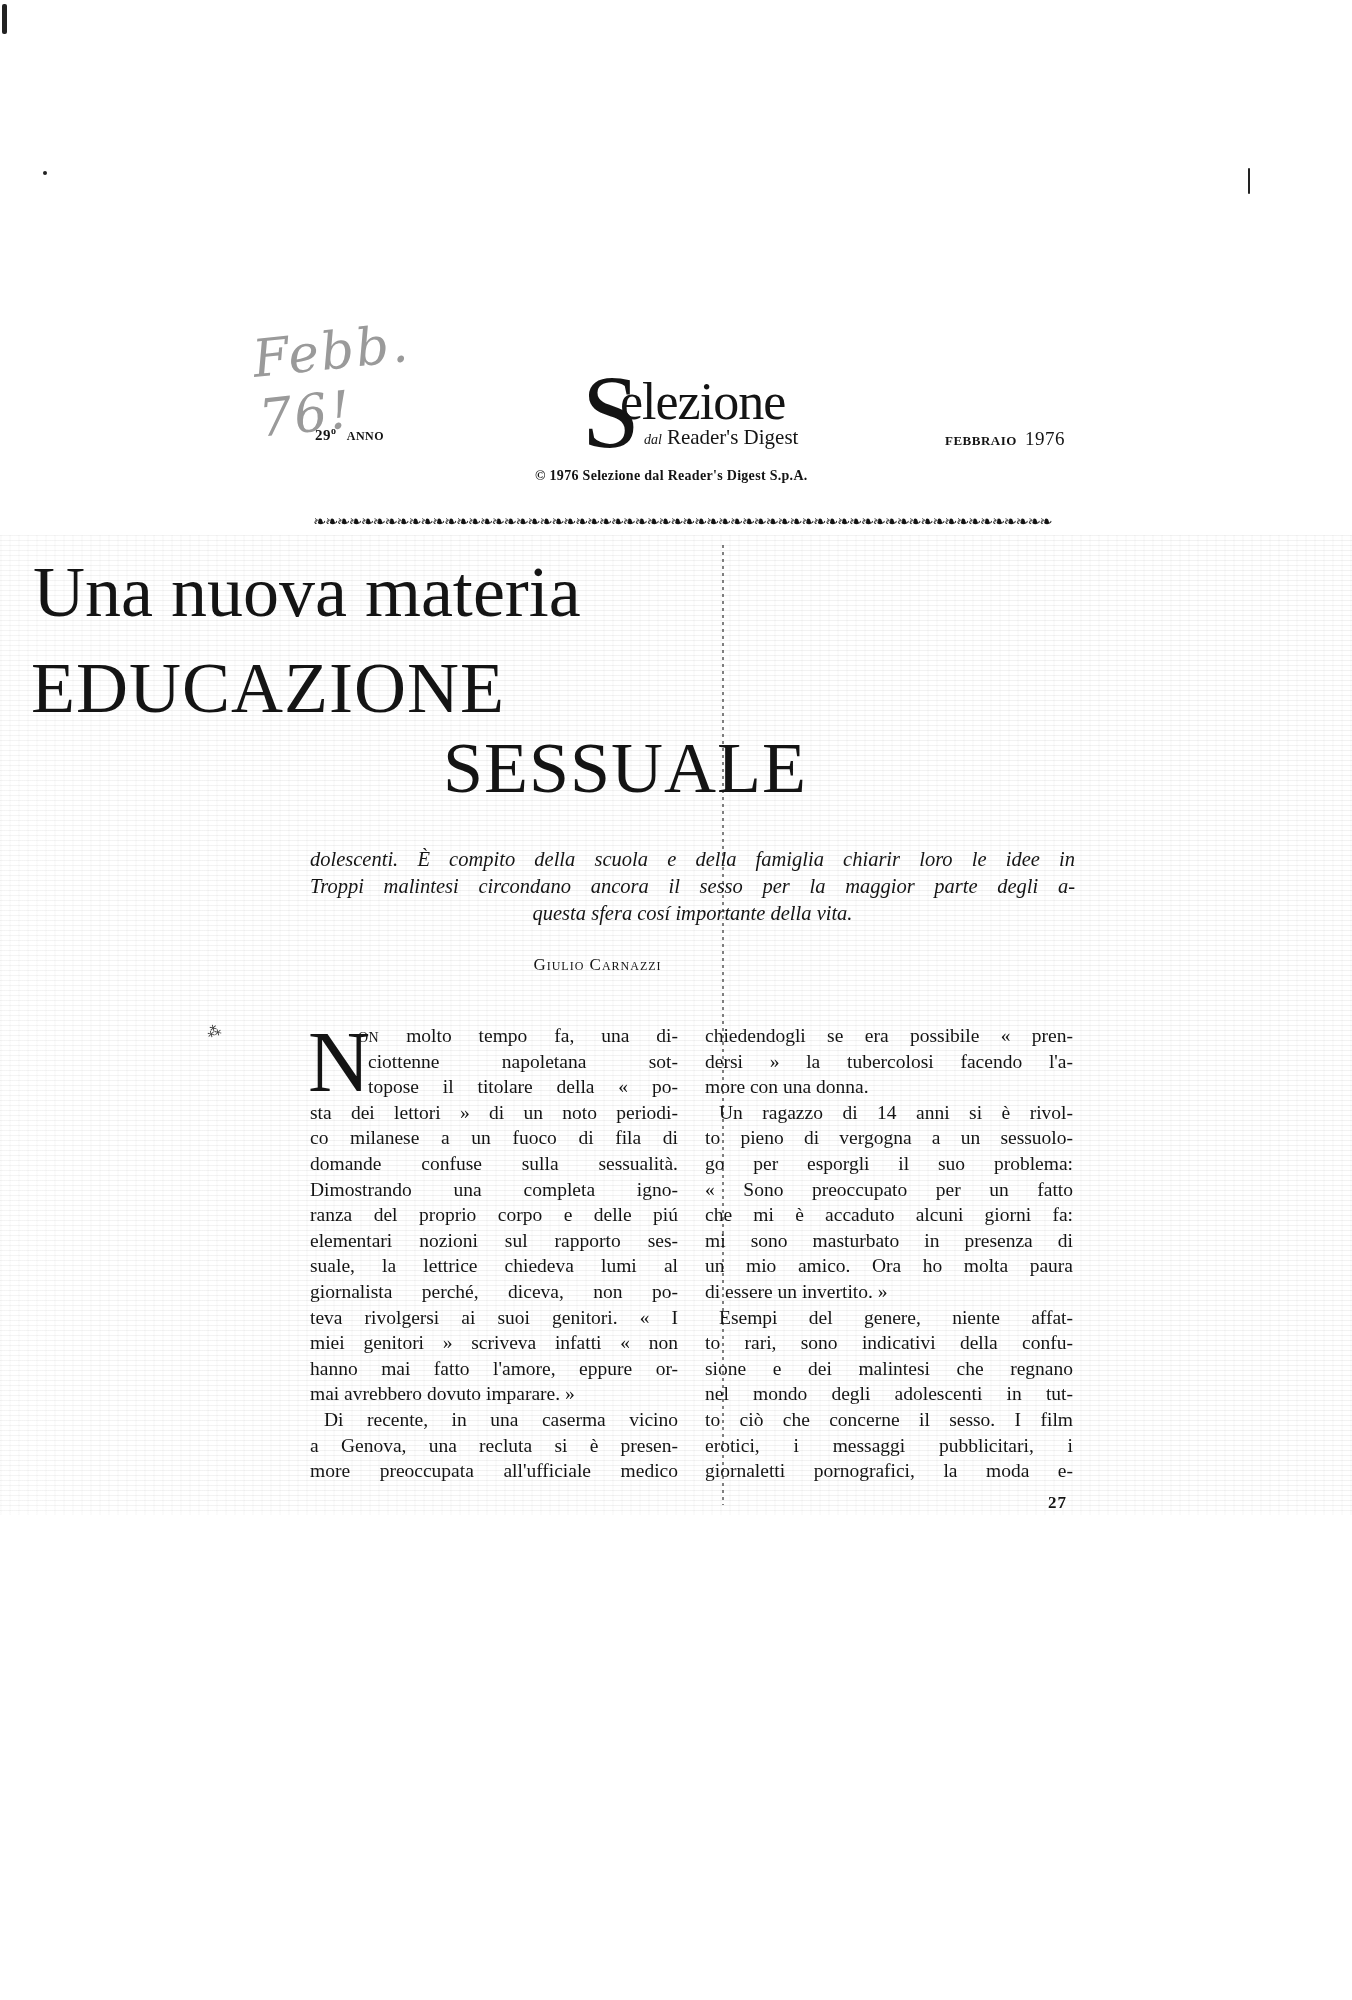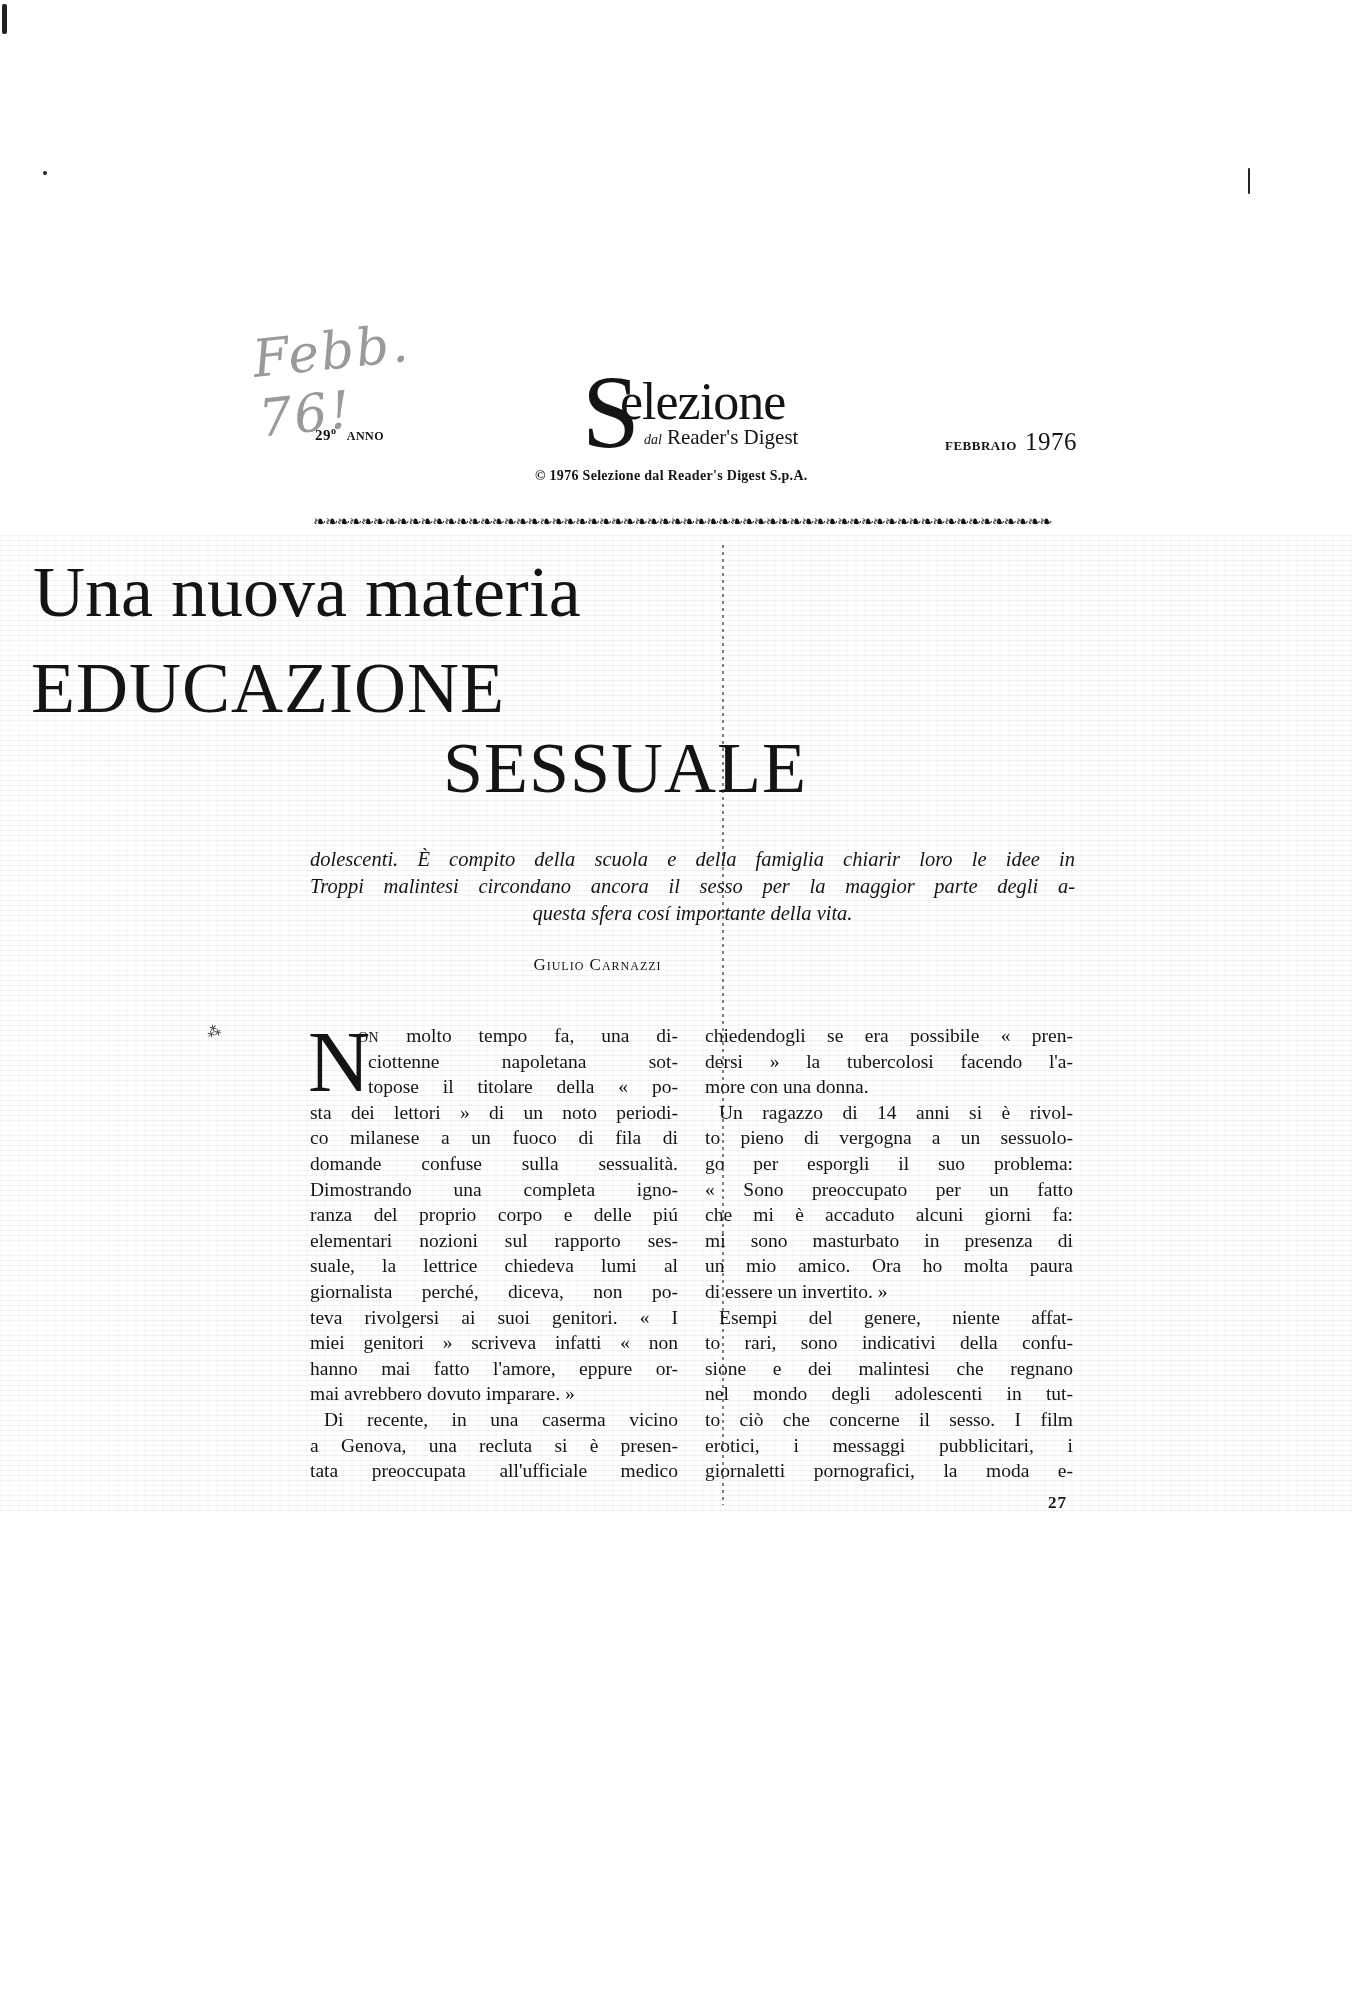--- a/index.html
+++ b/index.html
@@ -26,21 +26,21 @@
   }
   .handwriting {
     left: 255px; top: 318px; width: 210px; height: 110px;
     font-family: "DejaVu Serif", serif; font-style: italic;
     font-size: 52px; color: #9a9a9a; transform: rotate(-6deg); letter-spacing: 2px;
     font-weight: normal;
   }
   .anno { left: 315px; top: 425px; font-size: 15px; font-weight: bold; letter-spacing: 0.5px; }
   .anno sup { font-size: 10px; }
   .date { left: 945px; top: 428px; font-size: 15px; font-weight: bold; letter-spacing: 0.5px; }
-  .date .yr { font-size: 25px; margin-left: 8px; font-weight: normal; }
+  .date .yr { font-size: 19px; margin-left: 8px; font-weight: normal; }
   .logo { left: 582px; top: 368px; width: 240px; height: 85px; }
   .logo-s { position: absolute; left: 0; top: -8px; font-size: 104px; line-height: 1; font-family: "Liberation Serif", serif; }
   .logo-rest { position: absolute; left: 38px; top: 8px; font-size: 52px; line-height: 1; letter-spacing: -1px; font-family: "Liberation Serif", serif; }
   .logo-sub { position: absolute; left: 62px; top: 59px; font-size: 21px; line-height: 1; font-family: "Liberation Serif", serif; }
   .logo-sub i { font-size: 14px; margin-right: 5px; }
   .copyright { left: 535px; top: 468px; font-size: 14px; font-weight: bold; letter-spacing: 0.3px; }
   .ornament {
     left: 313px; top: 512px; width: 762px; height: 20px; overflow: hidden;
     font-size: 16px; line-height: 20px; white-space: nowrap; letter-spacing: -1.5px; font-weight: bold;
     font-family: "DejaVu Sans", sans-serif;
@@ -124,21 +124,21 @@
   <span class="line">ranza del proprio corpo e delle piú</span>
   <span class="line">elementari nozioni sul rapporto ses-</span>
   <span class="line">suale, la lettrice chiedeva lumi al</span>
   <span class="line">giornalista perché, diceva, non po-</span>
   <span class="line">teva rivolgersi ai suoi genitori. « I</span>
   <span class="line">miei genitori » scriveva infatti « non</span>
   <span class="line">hanno mai fatto l'amore, eppure or-</span>
   <span class="line end">mai avrebbero dovuto imparare. »</span>
   <span class="line indent">Di recente, in una caserma vicino</span>
   <span class="line">a Genova, una recluta si è presen-</span>
-  <span class="line">tata preoccupata all'ufficiale medico</span>
+  <span class="line">more preoccupata all'ufficiale medico</span>
 </div>
 
 <div class="abs col col-right">
   <span class="line">chiedendogli se era possibile « pren-</span>
   <span class="line">dersi » la tubercolosi facendo l'a-</span>
   <span class="line end">more con una donna.</span>
   <span class="line indent">Un ragazzo di 14 anni si è rivol-</span>
   <span class="line">to pieno di vergogna a un sessuolo-</span>
   <span class="line">go per esporgli il suo problema:</span>
   <span class="line">« Sono preoccupato per un fatto</span>

